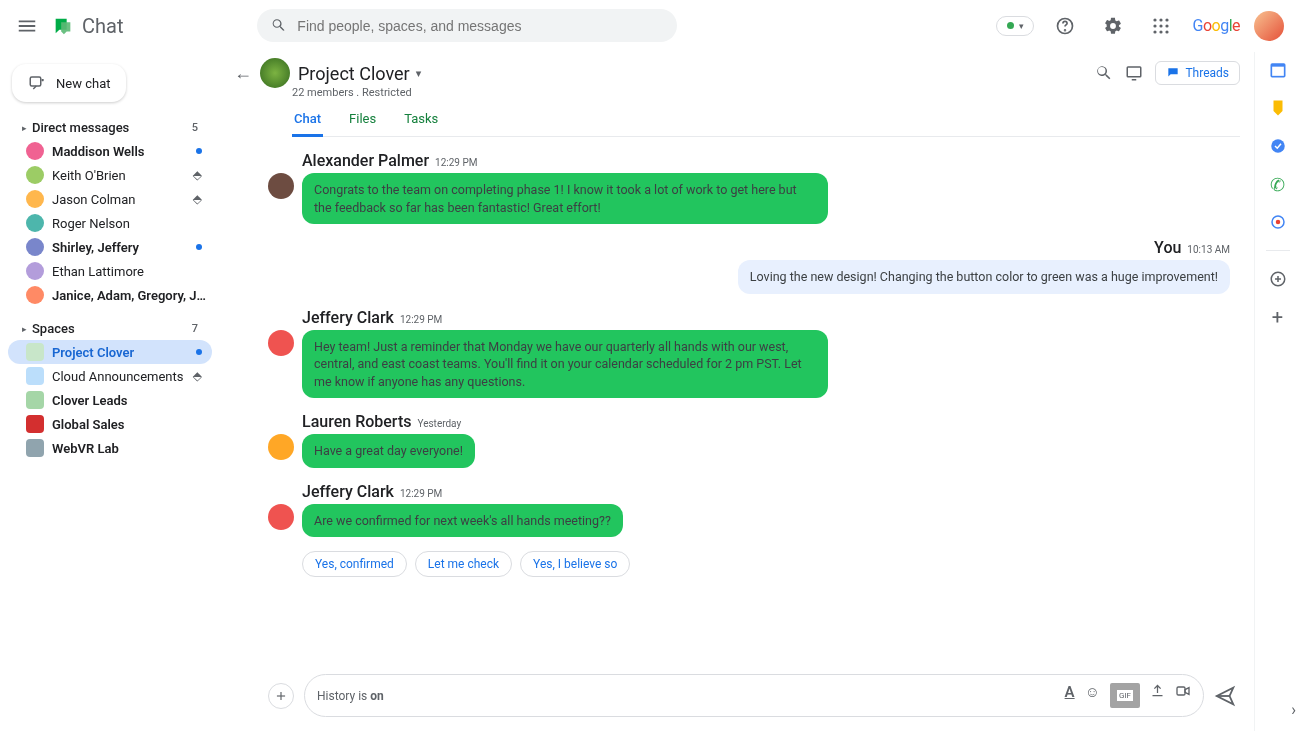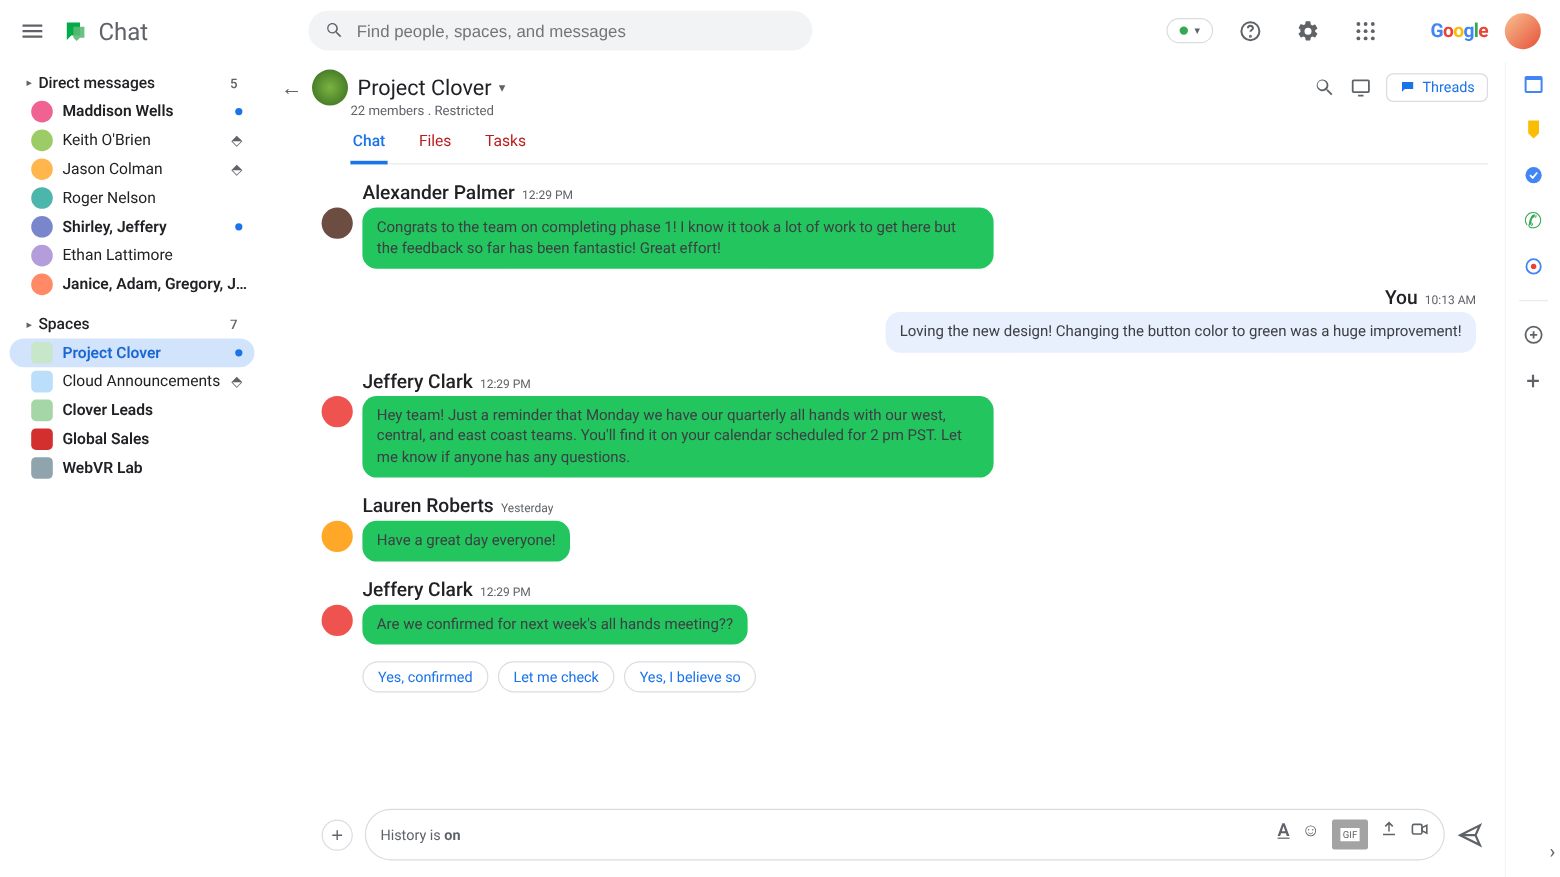--- a/index.html
+++ b/index.html
@@ -11,21 +11,21 @@
 .menu-icon { width: 22px; height: 22px; color: #5f6368; cursor: pointer; }
 .app-logo { display: flex; align-items: center; gap: 8px; }
 .app-logo-icon { width: 22px; height: 22px; }
 .app-name { font-size: 20px; color: #5f6368; font-weight: 400; }
 .search { flex: 0 0 420px; margin-left: 120px; display: flex; align-items: center; background: #f1f3f4; border-radius: 22px; padding: 8px 14px; gap: 10px; }
 .search input { border: none; background: transparent; outline: none; font-size: 14px; width: 100%; color: #5f6368; }
 .hdr-right { margin-left: auto; display: flex; align-items: center; gap: 14px; }
 .hdr-btn { width: 34px; height: 34px; border-radius: 50%; display: flex; align-items: center; justify-content: center; color: #5f6368; cursor: pointer; }
 .status-pill { padding: 4px 10px; border-radius: 18px; border: 1px solid #dadce0; display: flex; align-items: center; gap: 5px; font-size: 12px; color: #5f6368; }
 .google-logo span:nth-child(1){color:#4285f4}.google-logo span:nth-child(2){color:#ea4335}.google-logo span:nth-child(3){color:#fbbc05}.google-logo span:nth-child(4){color:#4285f4}.google-logo span:nth-child(5){color:#34a853}.google-logo span:nth-child(6){color:#ea4335}
-.google-logo { font-weight: 700; font-size: 16px; letter-spacing: -0.5px; margin-left: 23px; }
+.google-logo { font-weight: 400; font-size: 16px; letter-spacing: -0.5px; }
 .avatar-sm { width: 30px; height: 30px; border-radius: 50%; background: linear-gradient(135deg,#f8c291,#e55039); }
 
 
 .body { display: flex; flex: 1; min-height: 0; }
 .sidebar { width: 220px; flex-shrink: 0; padding: 6px 8px; overflow-y: auto; }
 .new-chat { display: inline-flex; align-items: center; gap: 10px; padding: 10px 16px; border-radius: 14px; box-shadow: 0 1px 3px rgba(0,0,0,0.2); background: #fff; font-size: 13px; margin: 6px 4px 14px 4px; cursor: pointer; }
 .section-hdr { display: flex; align-items: center; padding: 4px 8px 4px 24px; font-size: 13px; font-weight: 500; color: #202124; cursor: pointer; }
 .section-hdr .chev { position: absolute; left: 14px; font-size: 9px; color: #5f6368; }
 .section-row { position: relative; }
 .badge { margin-left: auto; font-size: 11px; color: #5f6368; padding-right: 6px; }
@@ -44,21 +44,21 @@
 .convo-hdr { padding: 6px 14px 0 14px; }
 .convo-title-row { display: flex; align-items: center; gap: 8px; }
 .back-arrow { font-size: 18px; color: #5f6368; cursor: pointer; }
 .space-avatar { width: 30px; height: 30px; border-radius: 50%; background: radial-gradient(circle,#7cb342,#33691e); }
 .space-title { font-size: 18px; font-weight: 400; }
 .chev-sm { font-size: 11px; color: #5f6368; }
 .space-sub { font-size: 11px; color: #5f6368; margin-left: 58px; margin-top: -2px; }
 .convo-actions { margin-left: auto; display: flex; align-items: center; gap: 12px; }
 .threads-btn { display: flex; gap: 5px; padding: 4px 10px; border: 1px solid #dadce0; border-radius: 6px; font-size: 12px; color: #1a73e8; cursor: pointer; }
 .tabs { display: flex; gap: 24px; margin-left: 58px; margin-top: 6px; border-bottom: 1px solid #e8eaed; }
-.tab { padding: 6px 2px 8px 2px; font-size: 13px; color: #b91c1c; cursor: pointer; border-bottom: 3px solid transparent; margin-bottom: -1px; }
+.tab { padding: 6px 2px 8px 2px; font-size: 13px; color: #15803d; cursor: pointer; border-bottom: 3px solid transparent; margin-bottom: -1px; }
 .tab.active { color: #1a73e8; border-bottom-color: #1a73e8; font-weight: 500; }
 
 .messages { flex: 1; overflow-y: auto; padding: 14px 24px 6px 48px; }
 .msg-grp { margin-bottom: 14px; max-width: 560px; }
 .msg-grp.own { margin-left: auto; max-width: 520px; }
 .sender-row { display: flex; align-items: baseline; gap: 6px; margin-bottom: 3px; }
 .msg-grp.own .sender-row { justify-content: flex-end; }
 .sender { font-size: 16px; font-weight: 500; }
 .ts { font-size: 10px; color: #5f6368; }
 .msg-row { display: flex; gap: 8px; align-items: flex-start; }
@@ -140,20 +140,28 @@
       <div class="google-logo">
         <span>G</span><span>o</span><span>o</span><span>g</span><span>l</span><span>e</span>
       </div>
       <div class="avatar-sm"></div>
     </div>
   </div>
 
   <div class="body">
 
     <div class="sidebar">
+      <div class="new-chat">
+        <svg width="18" height="18" viewBox="0 0 24 24" fill="none" stroke="#5f6368" stroke-width="2">
+            <rect x="3" y="4" width="14" height="12" rx="2"></rect>
+            <path d="M7 20l4-4"></path>
+            <path d="M18 8h3M19.5 6.5v3"></path>
+          </svg>
+        <span>New chat</span>
+      </div>
 
       <div class="section-row">
         <div class="section-hdr">
           <span class="chev">▸</span>
           <span>Direct messages</span>
           <span class="badge">5</span>
         </div>
       </div>
       <ul class="dm-list" id="dm-list">
           <li class="dm-item">

